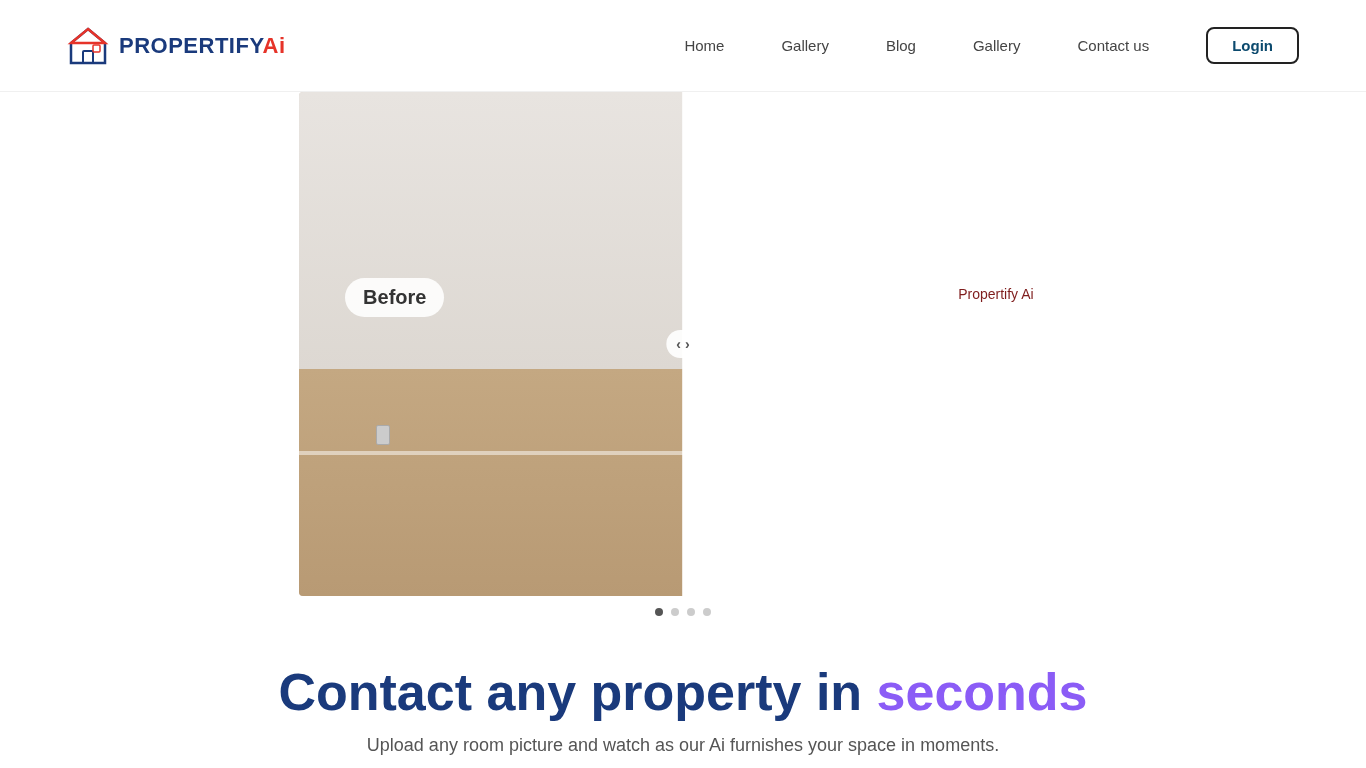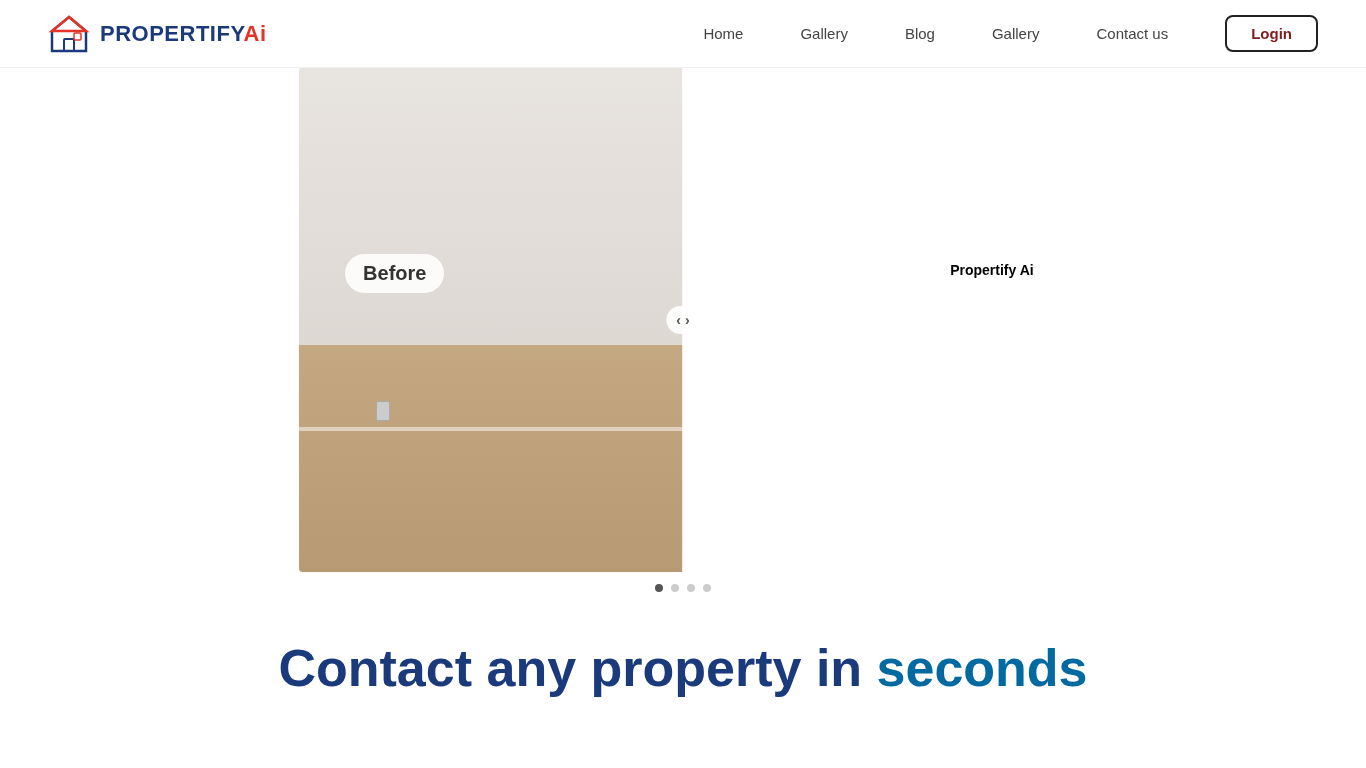--- a/index.html
+++ b/index.html
@@ -8,22 +8,22 @@
     
     ::-webkit-scrollbar { width: 12px; }
     ::-webkit-scrollbar-track { background: #f1f1f1; }
     ::-webkit-scrollbar-thumb { background: #c1c1c1; border-radius: 6px; }
 
     
     nav {
       display: flex;
       align-items: center;
       justify-content: space-between;
-      padding: 0 48px;
-      height: 68px;
+      padding: 0 67px;
+      height: 92px;
       background: #fff;
       border-bottom: 1px solid #f0f0f0;
       position: relative;
       z-index: 10;
     }
 
     .logo-area {
       display: flex;
       align-items: center;
       gap: 10px;
@@ -58,21 +58,21 @@
       transition: color 0.2s;
     }
 
     .login-btn {
       border: 2px solid #222;
       border-radius: 8px;
       padding: 8px 24px;
       font-size: 15px;
       font-weight: 600;
       background: #fff;
-      color: #7f1d1d;
+      color: #0c4a6e;
       cursor: pointer;
       transition: background 0.2s, color 0.2s;
       text-align: center;
     }
 
     
     .slider-section {
       display: flex;
       justify-content: center;
       padding: 0;
@@ -173,22 +173,22 @@
     }
 
     .after-label {
       position: absolute;
       top: 37%;
       right: 2%;
       background: rgba(255,255,255,0.88);
       border-radius: 20px;
       padding: 8px 18px;
       font-size: 14px;
-      font-weight: 700;
-      color: #000000;
+      font-weight: 400;
+      color: #7f1d1d;
       z-index: 5;
     }
 
     
     .slider-dots {
       display: flex;
       justify-content: center;
       gap: 8px;
       padding: 12px 0 0;
     }
@@ -208,21 +208,21 @@
       padding: 48px 20px 20px;
     }
 
     .headline-main {
       font-size: 52px;
       font-weight: 800;
       color: #1a3a7c;
       line-height: 1.1;
     }
 
-    .headline-accent { color: #0369a1; }
+    .headline-accent { color: #8b5cf6; }
 
     .headline-sub {
       font-size: 18px;
       color: #555;
       margin-top: 14px;
       max-width: 700px;
       margin-left: auto;
       margin-right: auto;
     }
   </style>
@@ -281,13 +281,14 @@
       <div class="dot"></div>
       <div class="dot"></div>
     </div>
   </div>
 </div>
 
 <div class="headline-section">
   <h1 class="headline-main">
     <span>Contact any property in </span><span class="headline-accent">seconds</span>
   </h1>
+  <p class="headline-sub">Upload any room picture and watch as our Ai furnishes your space in moments.</p>
 </div>
 
 </body></html>

